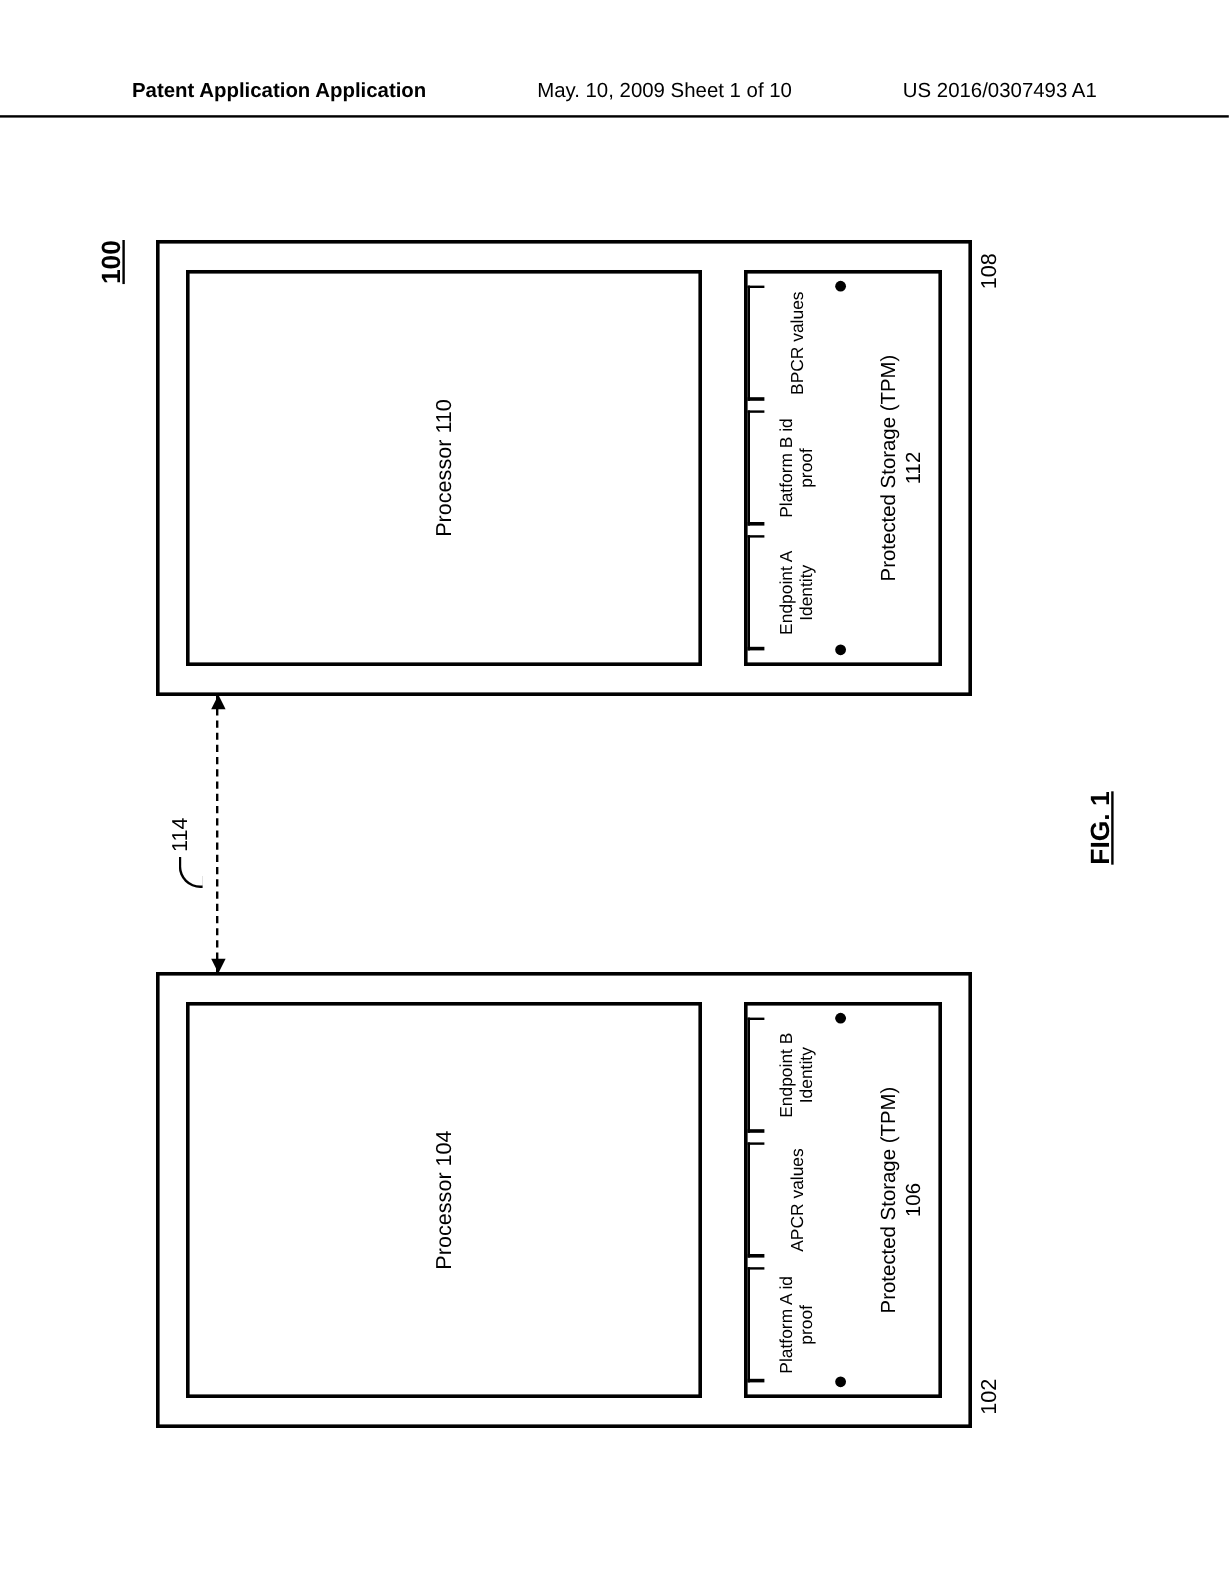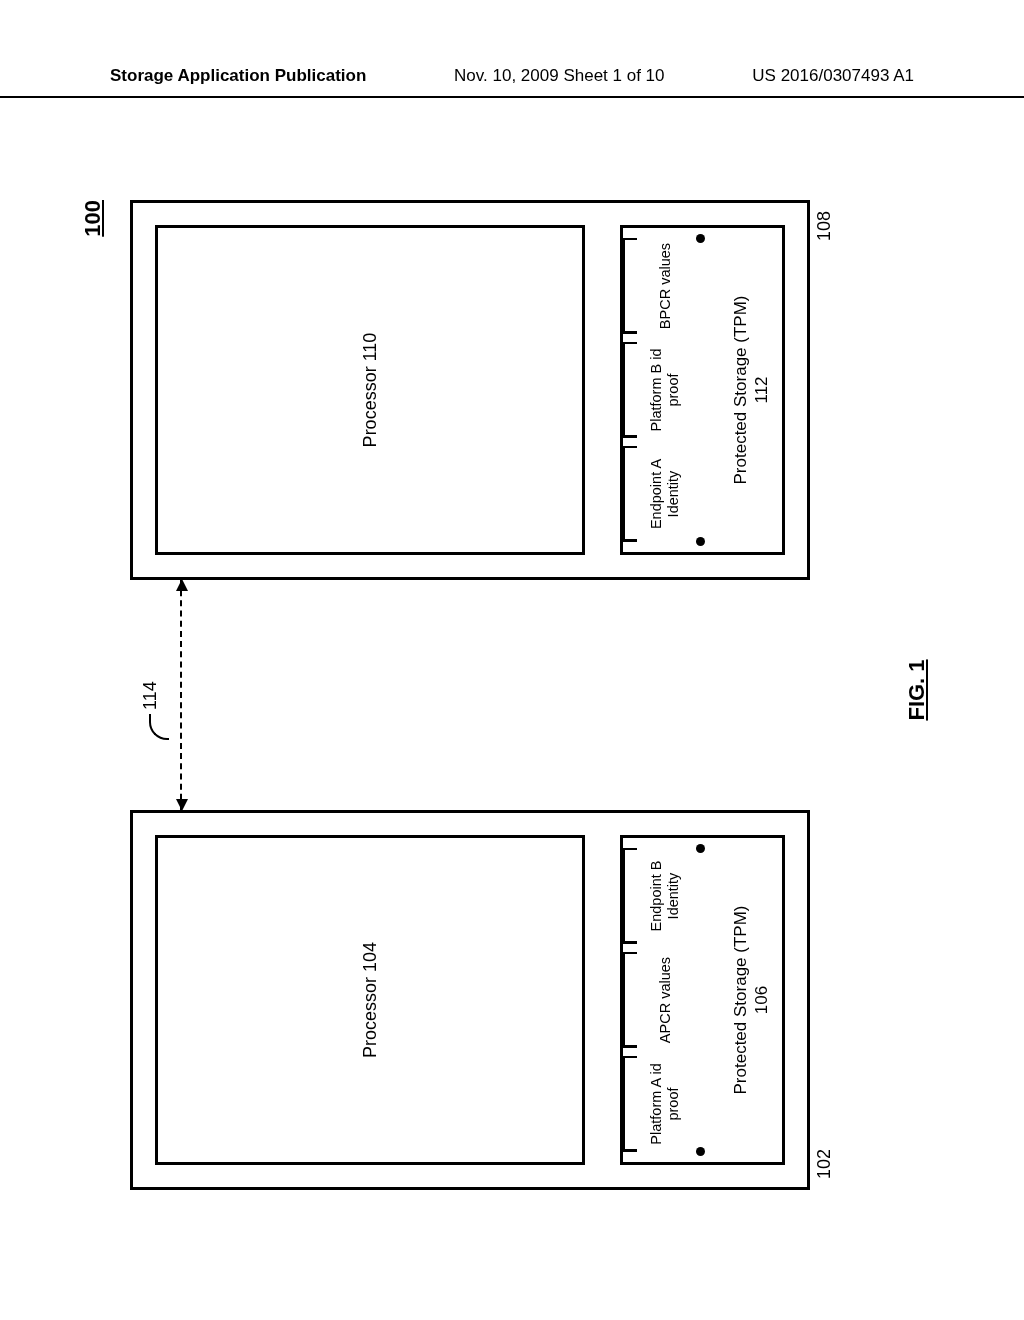--- a/index.html
+++ b/index.html
@@ -184,22 +184,22 @@
     border-radius: 50%;
     bottom: -4px;
   }
   .dot-l { left: -4px; }
   .dot-r { right: -4px; }
 </style>
 </head>
 <body>
 
 <div class="header">
-  <span class="left">Storage Application Publication</span>
-  <span class="mid">Nov. 10, 2009  Sheet 1 of 10</span>
+  <span class="left">Patent Application Application</span>
+  <span class="mid">May. 10, 2009  Sheet 1 of 10</span>
   <span class="right">US 2016/0307493 A1</span>
 </div>
 
 <div class="sheet">
   <div class="landscape">
 
     <div class="fig-ref">100</div>
 
     <div class="link"></div>
     <div class="link-label">

